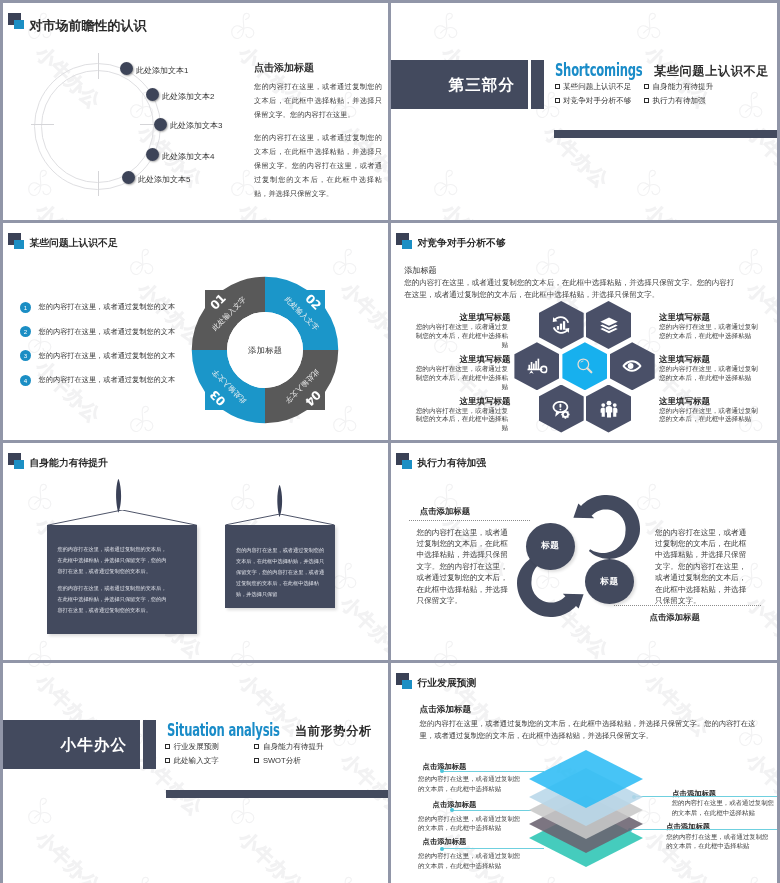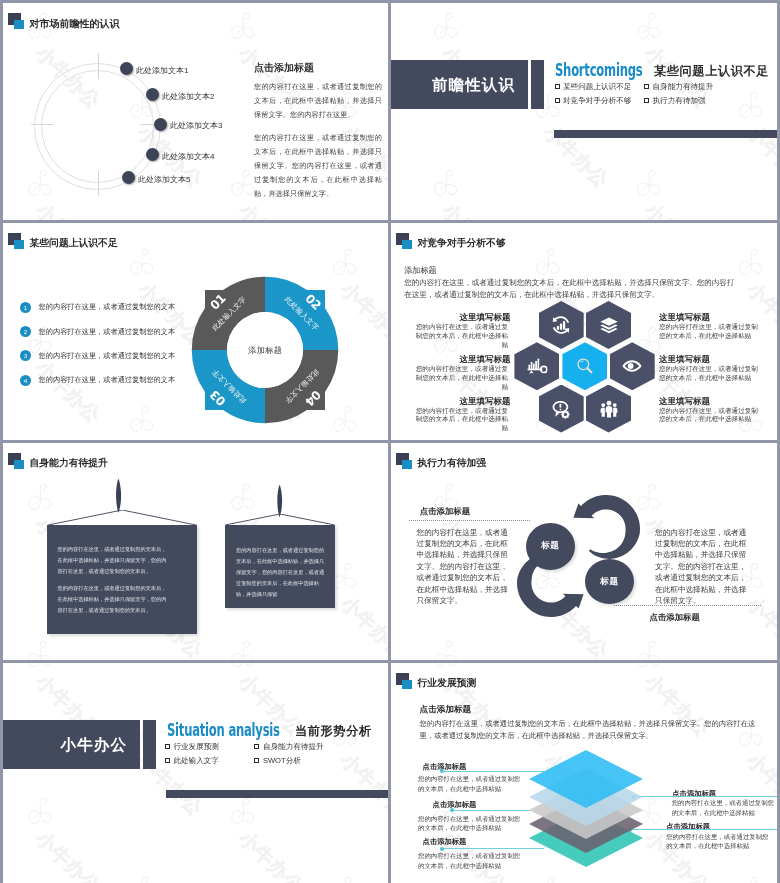--- a/index.html
+++ b/index.html
@@ -17,21 +17,21 @@
     transform-origin:0 0;transform:rotate(43.5deg);color:transparent;-webkit-text-stroke:0.8px #f2f2f3;}
   
   .sq-dark{position:absolute;background:#3a4156;}
   .sq-blue{position:absolute;background:#1b8fc4;}
   .s-title{position:absolute;color:#2b2b2b;font-weight:bold;white-space:nowrap;}
   .body-txt{position:absolute;color:#404040;line-height:1.75;}
 
   
   #s1 .hdr-dark{left:4.7px;top:9.7px;width:13px;height:12px;}
   #s1 .hdr-blue{left:11px;top:16.5px;width:9.5px;height:9px;}
-  #s1 .hdr-txt{left:26.5px;top:13.5px;font-size:10px;letter-spacing:0;}
+  #s1 .hdr-txt{left:26.5px;top:13.5px;font-size:13px;letter-spacing:0;}
   #s1 .bigcircle{position:absolute;left:47px;top:75.5px;width:87px;height:87px;border-radius:50%;background:#3d4458;
      box-shadow:0 0 0 5px #fff, 0 1px 4px rgba(0,0,0,.12);}
   #s1 .bigcircle span{position:absolute;left:0;right:0;top:50%;transform:translateY(-50%);text-align:center;color:#f2f3f6;font-size:10.2px;font-weight:bold;letter-spacing:.3px;padding-left:5px;box-sizing:border-box;}
   #s1 .ring{position:absolute;border-radius:50%;border:1px solid #dfdfe2;}
   #s1 .crosshair{position:absolute;background:#d5d5d8;}
   #s1 .node{position:absolute;width:13px;height:13px;border-radius:50%;background:#3d4458;box-shadow:1px 1px 2px rgba(0,0,0,.35);}
   #s1 .nodelbl{position:absolute;font-size:8px;color:#333;white-space:nowrap;}
   #s1 .rhead{left:251px;top:58px;font-size:10px;font-weight:bold;color:#333;}
   #s1 .rp{left:251px;width:128px;font-size:7.2px;color:#3e3e3e;line-height:1.95;text-align:justify;}
 
@@ -245,21 +245,21 @@
               <g fill="none" stroke="#f2f2f3" stroke-width="1.3" stroke-linecap="round" stroke-linejoin="round">
                 <path d="M21.0 23.5 C 18.5 19.8, 13.5 17.8, 10.0 20.2 C 6.3 22.8, 6.0 29.3, 9.6 32.3 C 13.0 35.1, 17.6 33.4, 19.4 29.3 C 21.3 25.0, 21.0 19.5, 20.4 14.5 C 19.9 10.0, 19.8 6.6, 22.6 5.3 C 25.2 4.1, 27.6 5.8, 27.2 8.4 C 26.9 10.5, 24.6 11.3, 22.8 12.0"></path>
                 <path d="M13.8 27.2 C 17.5 22.5, 24.5 19.5, 29.3 22.3 C 33.3 24.6, 33.3 29.6, 30.0 31.8 C 27.2 33.7, 23.8 32.2, 23.4 29.0"></path>
               </g>
             </svg>
             <div class="wm-txt" style="left:26px;top:32px;">小牛办公</div>
           </div>
         </div>
       </div>
     <div class="bar-main">
-      <span>前瞻性认识</span>
+      <span>第三部分</span>
     </div>
     <div class="bar-thin"></div>
     <div class="bar-bottom"></div>
     <div class="en">Shortcomings</div>
     <div class="cn" style="left:263px;">某些问题上认识不足</div>
 
     <div class="cb" style="left:163.5px;top:81.2px;"></div>
     <div class="itm" style="left:172px;top:78.5px;">某些问题上认识不足</div>
     <div class="cb" style="left:253px;top:81.2px;"></div>
     <div class="itm" style="left:261.5px;top:78.5px;">自身能力有待提升</div>

